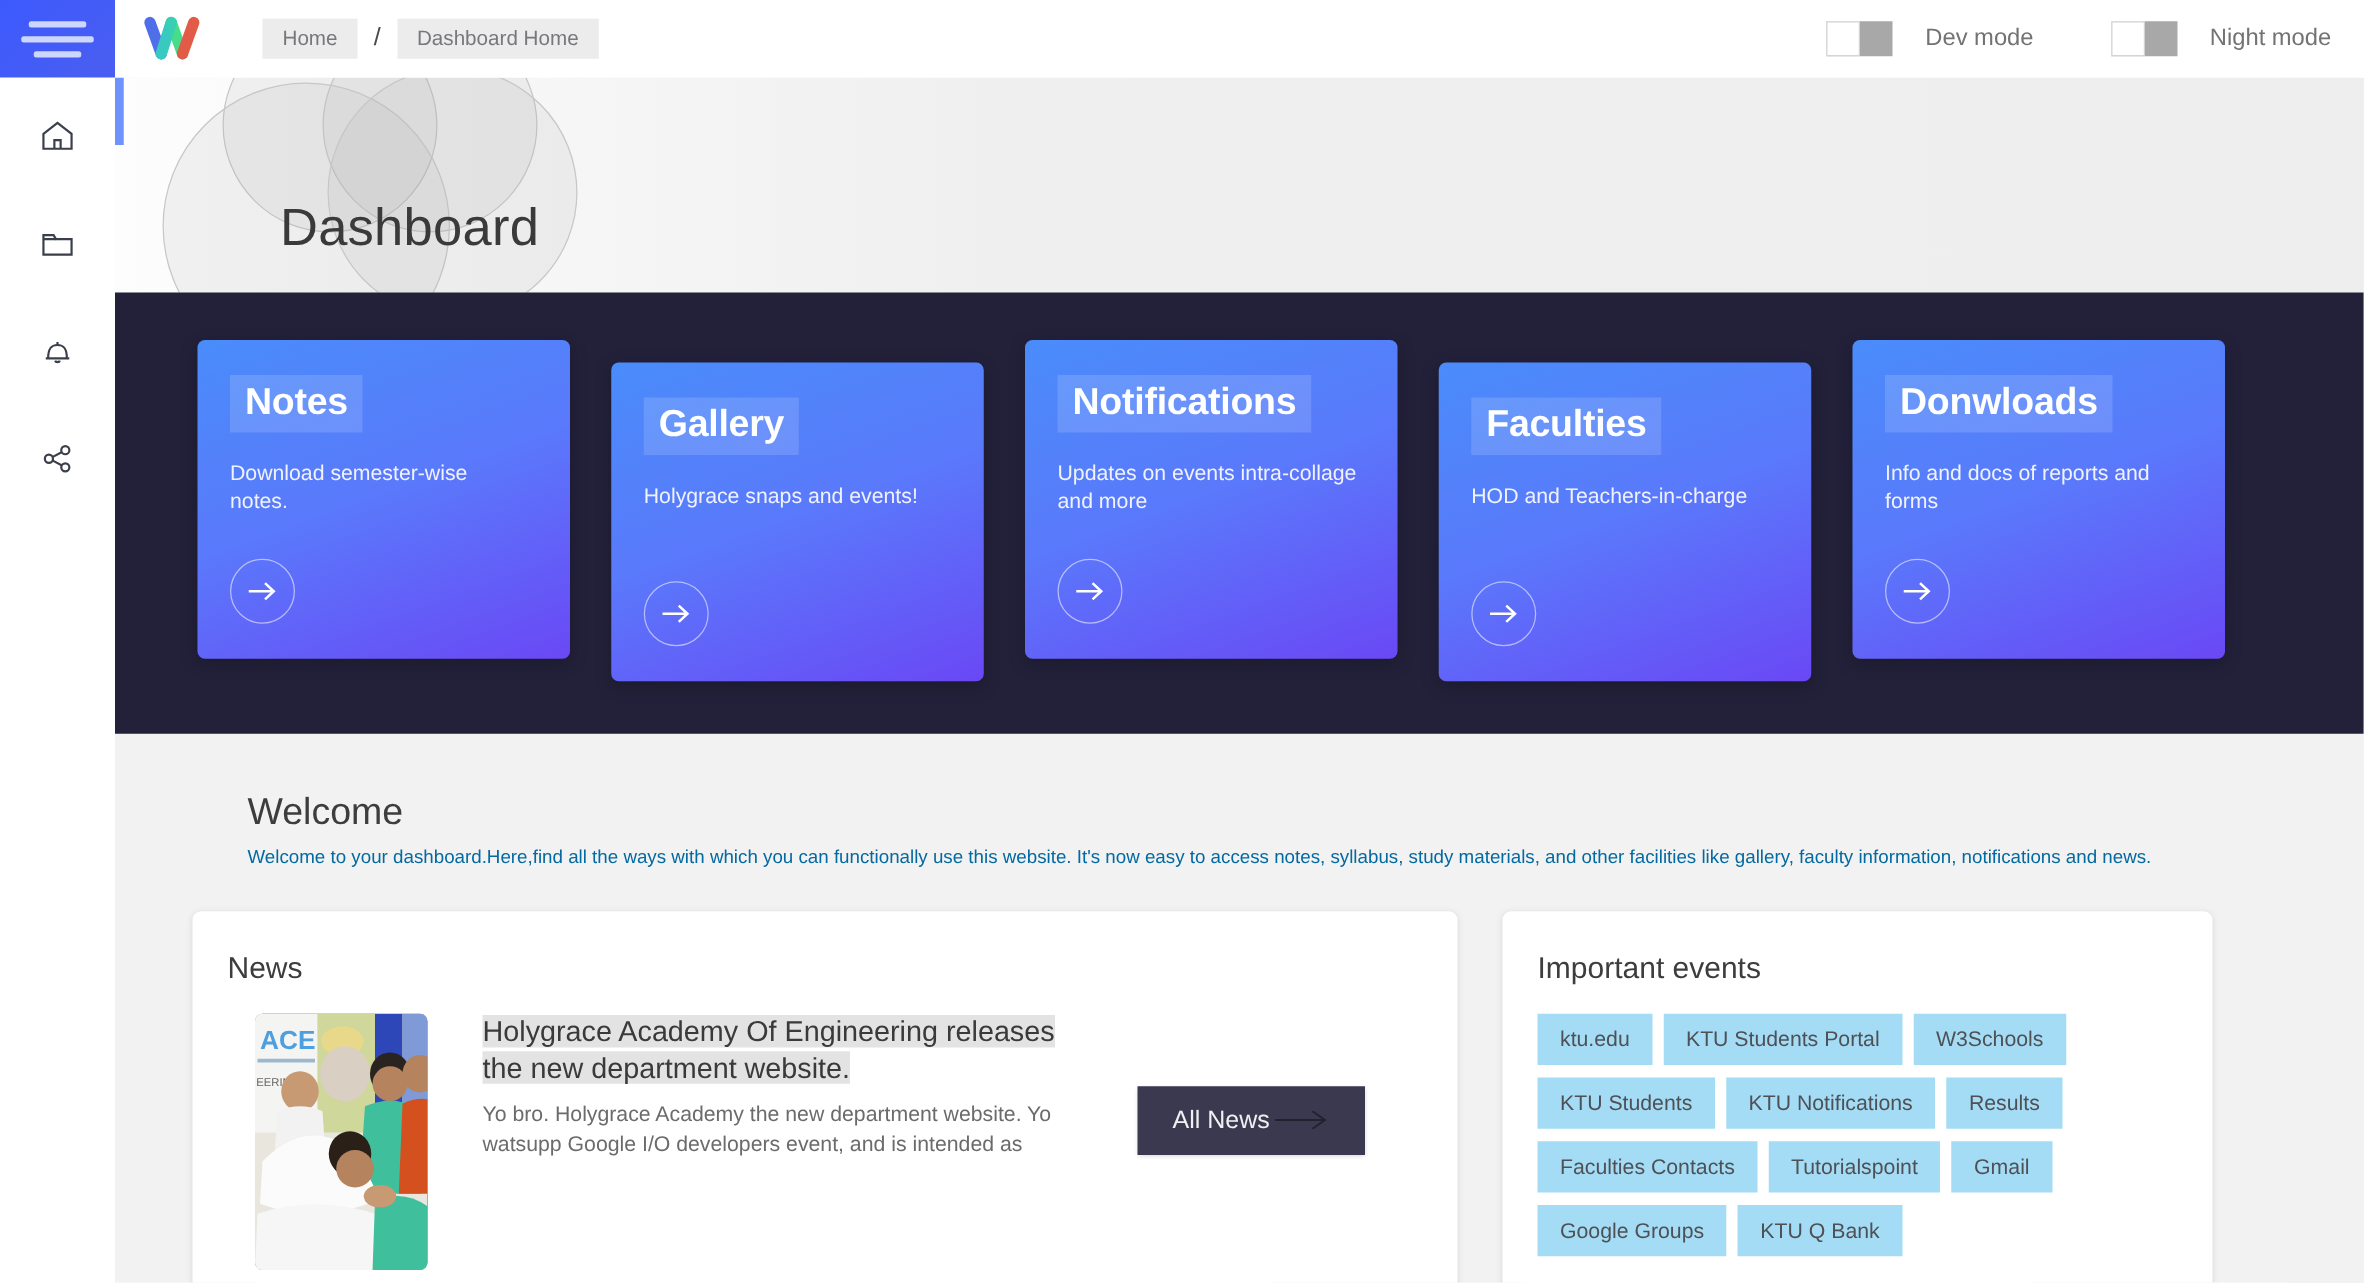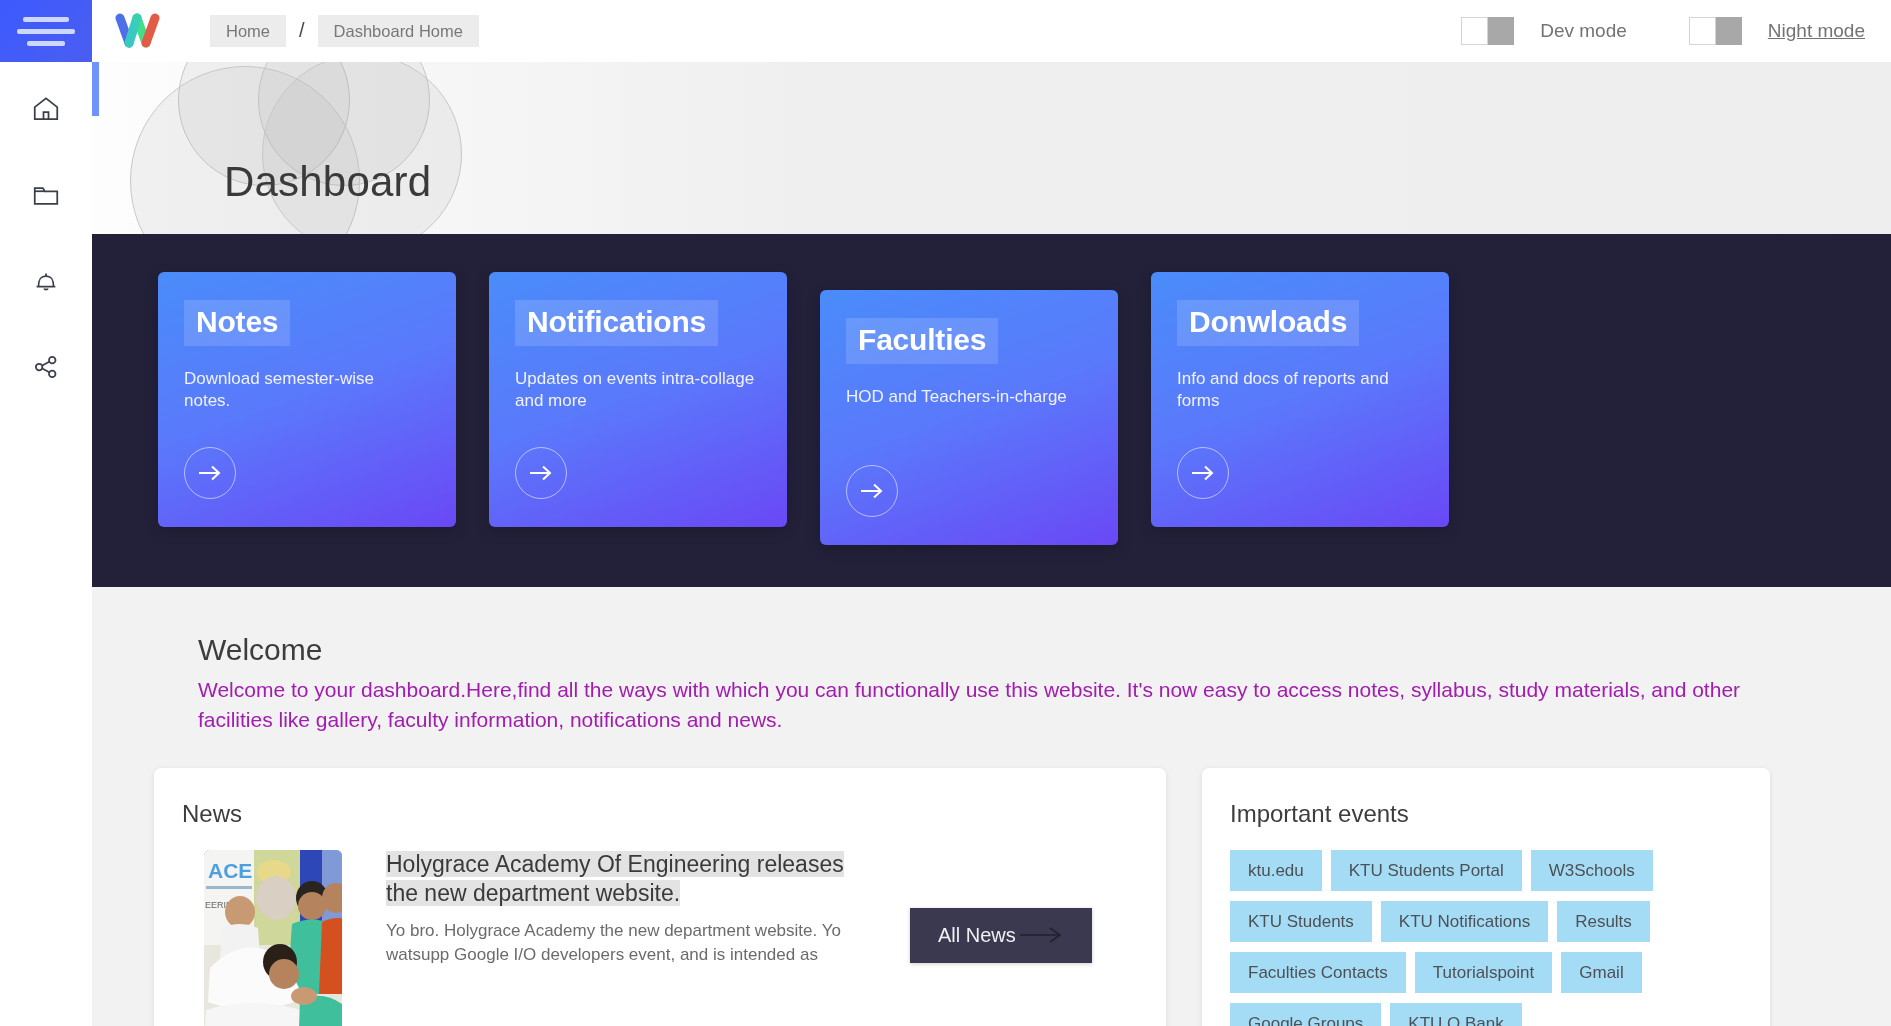--- a/index.html
+++ b/index.html
@@ -38,21 +38,21 @@
   .topbar-right{ margin-left:auto; display:flex; align-items:center; padding-right:26px; gap:0; }
   .toggle{
     width:53px; height:28px; background:#a8a8a8; position:relative;
     cursor:pointer; flex:none; margin-right:26px;
   }
   .toggle .knob{
     position:absolute; left:0; top:0; width:27px; height:28px;
     background:#fff; border:1px solid #d4d4d4;
   }
   .toggle-label{ font-size:19px; color:#737373; margin-right:62px; white-space:nowrap; }
-  .toggle-label.last{ margin-right:0;text-decoration:underline; }
+  .toggle-label.last{ margin-right:0; }
 
   
   .sidebar{
     position:absolute; top:62px; left:0; width:92px; height:964px;
     background:#fff; display:flex; flex-direction:column;
     align-items:center; padding-top:26px; gap:44px; z-index:20;
   }
   .side-icon{
     width:42px; height:42px; display:flex; align-items:center; justify-content:center;
     cursor:pointer;
@@ -121,21 +121,21 @@
   .card-arrow{
     margin-top:auto; margin-bottom:28px;
     width:52px; height:52px; border-radius:50%;
     border:1.6px solid rgba(255,255,255,0.55);
     display:flex; align-items:center; justify-content:center; cursor:pointer;
   }
 
   
   .welcome{ padding:46px 0 0 106px; }
   .welcome h2{ font-size:30px; font-weight:400; color:#3d3d3d; margin-bottom:8px; }
-  .welcome p{ font-size:21px; color:#a21caf; line-height:1.45; max-width:1610px; }
+  .welcome p{ font-size:15px; color:#0369a1; line-height:1.45; max-width:1610px; }
 
   
   .panels{ display:flex; gap:36px; padding:32px 34px 0 62px; }
   .panel{
     background:#fff; border-radius:7px;
     box-shadow:0 1px 5px rgba(0,0,0,0.10);
   }
   .panel-news{ width:1012px; padding:32px 36px 28px 28px; }
   .panel-links{ width:568px; padding:32px 30px 28px 28px; }
   .panel h3{ font-size:24px; font-weight:400; color:#3d3d3d; margin-bottom:22px; }
@@ -263,20 +263,30 @@
         <div class="card-title">Notes</div>
         <div class="card-desc">Download semester-wise notes.</div>
         <div class="card-arrow">
           <svg width="26" height="18" viewBox="0 0 26 18" fill="none" stroke="#fff" stroke-width="2">
             <path d="M2 9 L22 9"></path>
               <path d="M15 2.5 L22 9 L15 15.5"></path>
           </svg>
         </div>
       </div>
 
+      <div class="card lower">
+        <div class="card-title">Gallery</div>
+        <div class="card-desc">Holygrace snaps and events!</div>
+        <div class="card-arrow">
+          <svg width="26" height="18" viewBox="0 0 26 18" fill="none" stroke="#fff" stroke-width="2">
+            <path d="M2 9 L22 9"></path>
+              <path d="M15 2.5 L22 9 L15 15.5"></path>
+          </svg>
+        </div>
+      </div>
 
       <div class="card">
         <div class="card-title">Notifications</div>
         <div class="card-desc">Updates on events intra-collage and more</div>
         <div class="card-arrow">
           <svg width="26" height="18" viewBox="0 0 26 18" fill="none" stroke="#fff" stroke-width="2">
             <path d="M2 9 L22 9"></path>
               <path d="M15 2.5 L22 9 L15 15.5"></path>
           </svg>
         </div>

